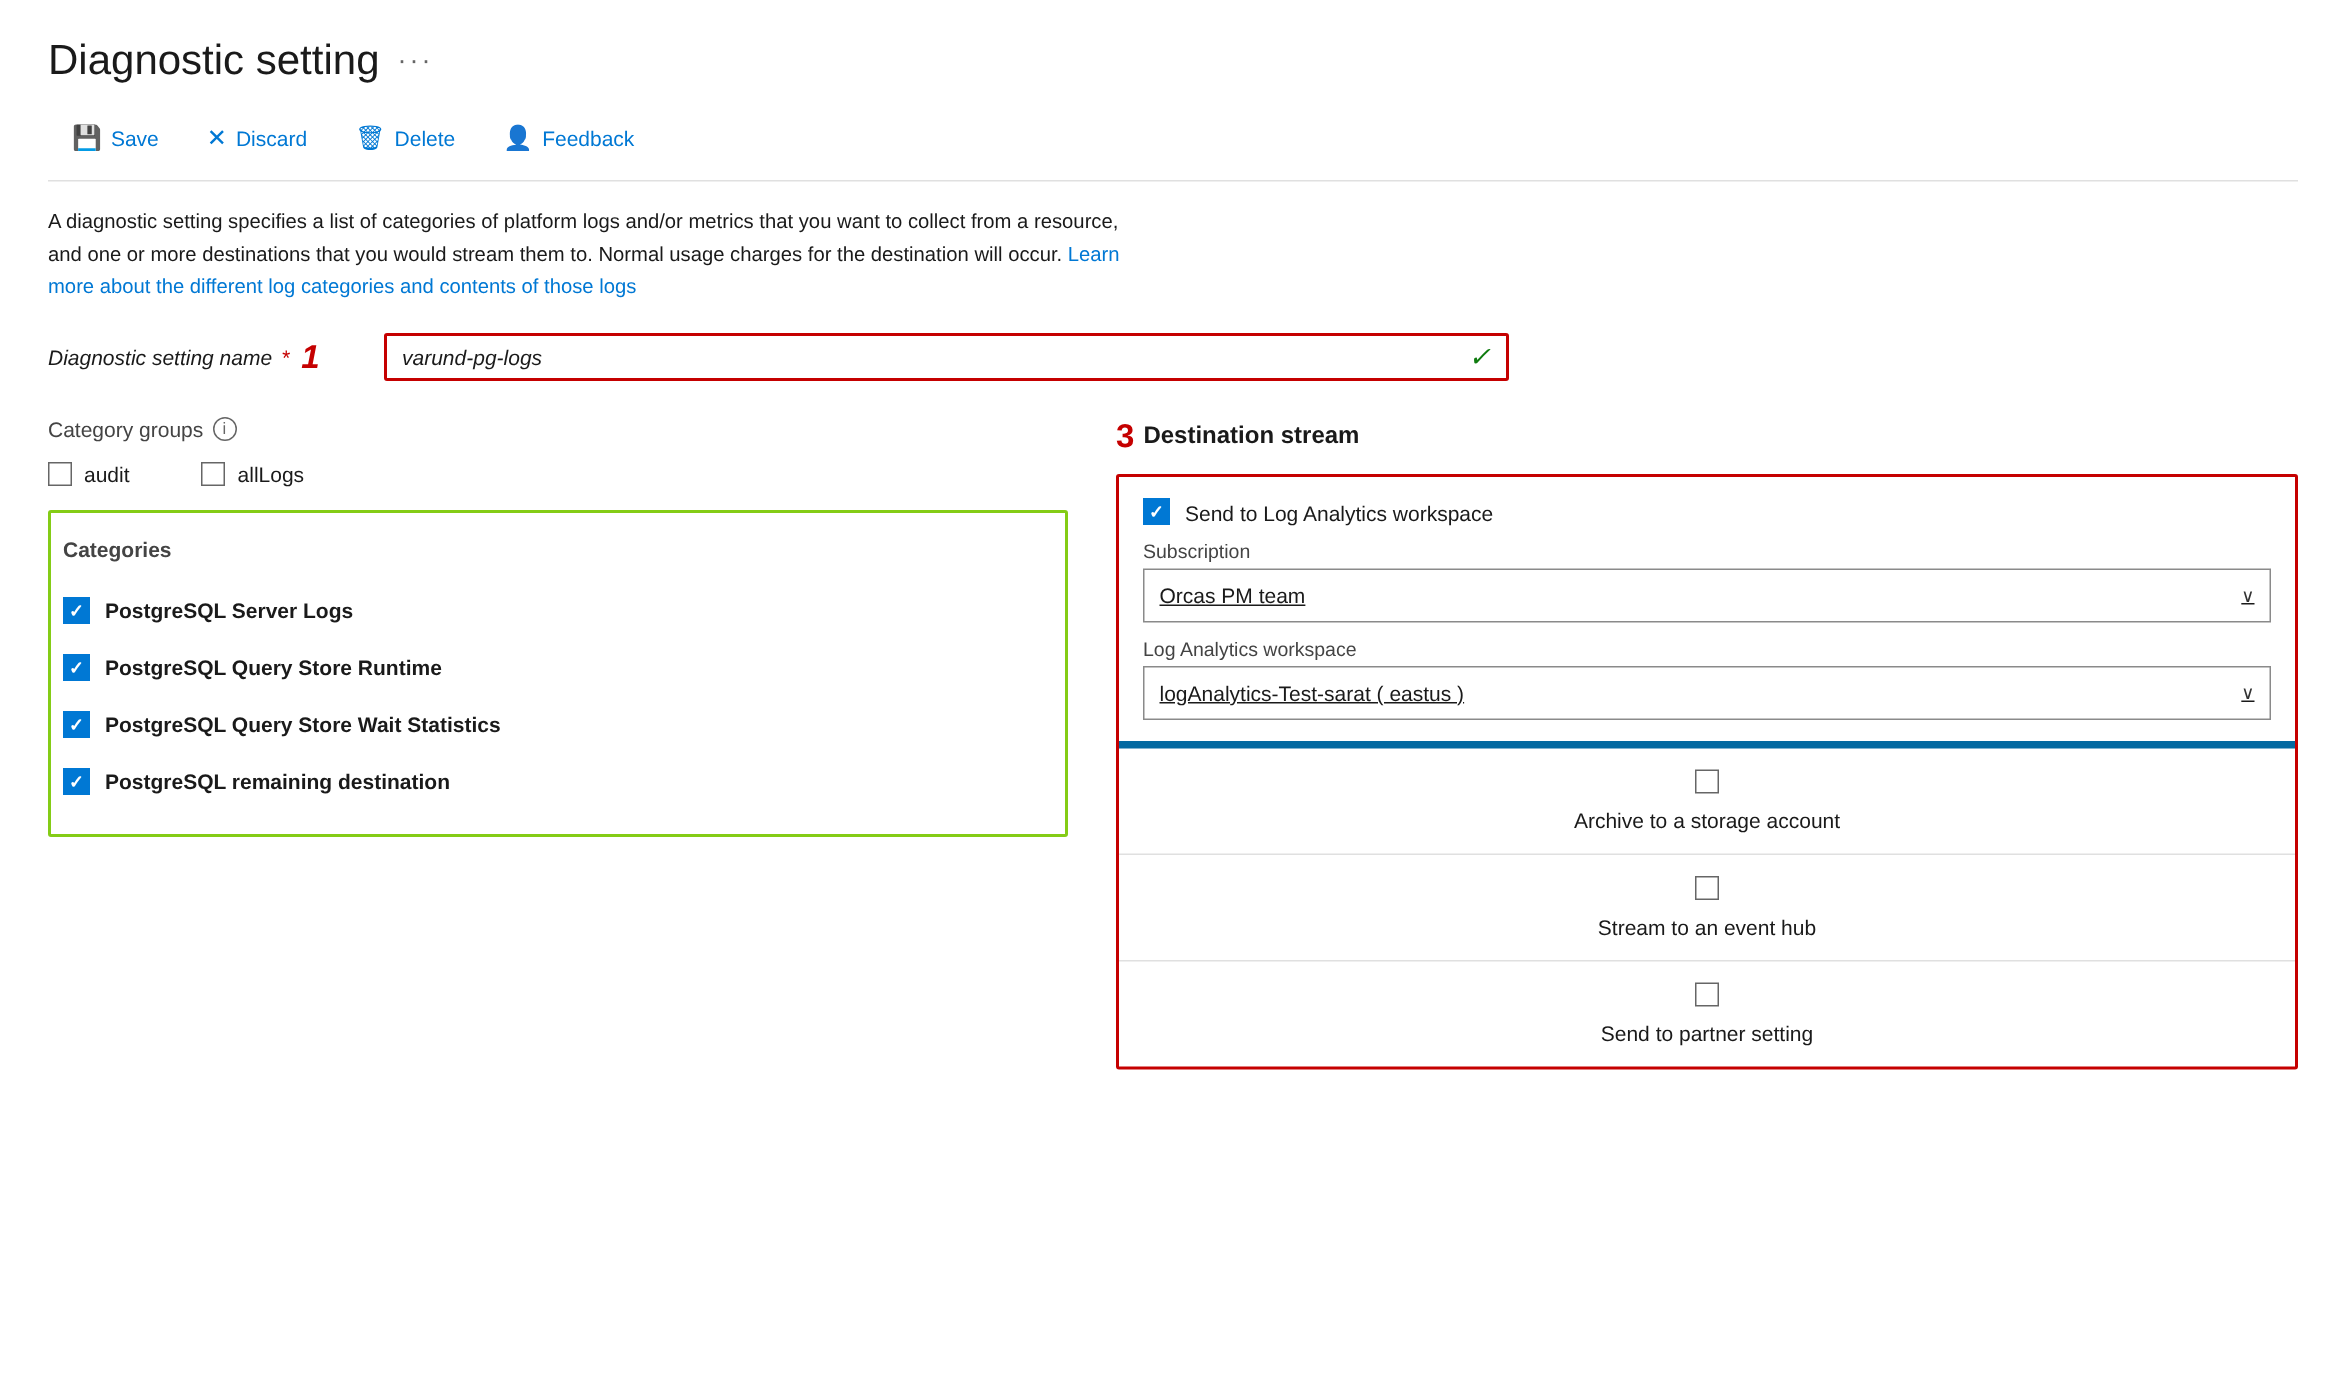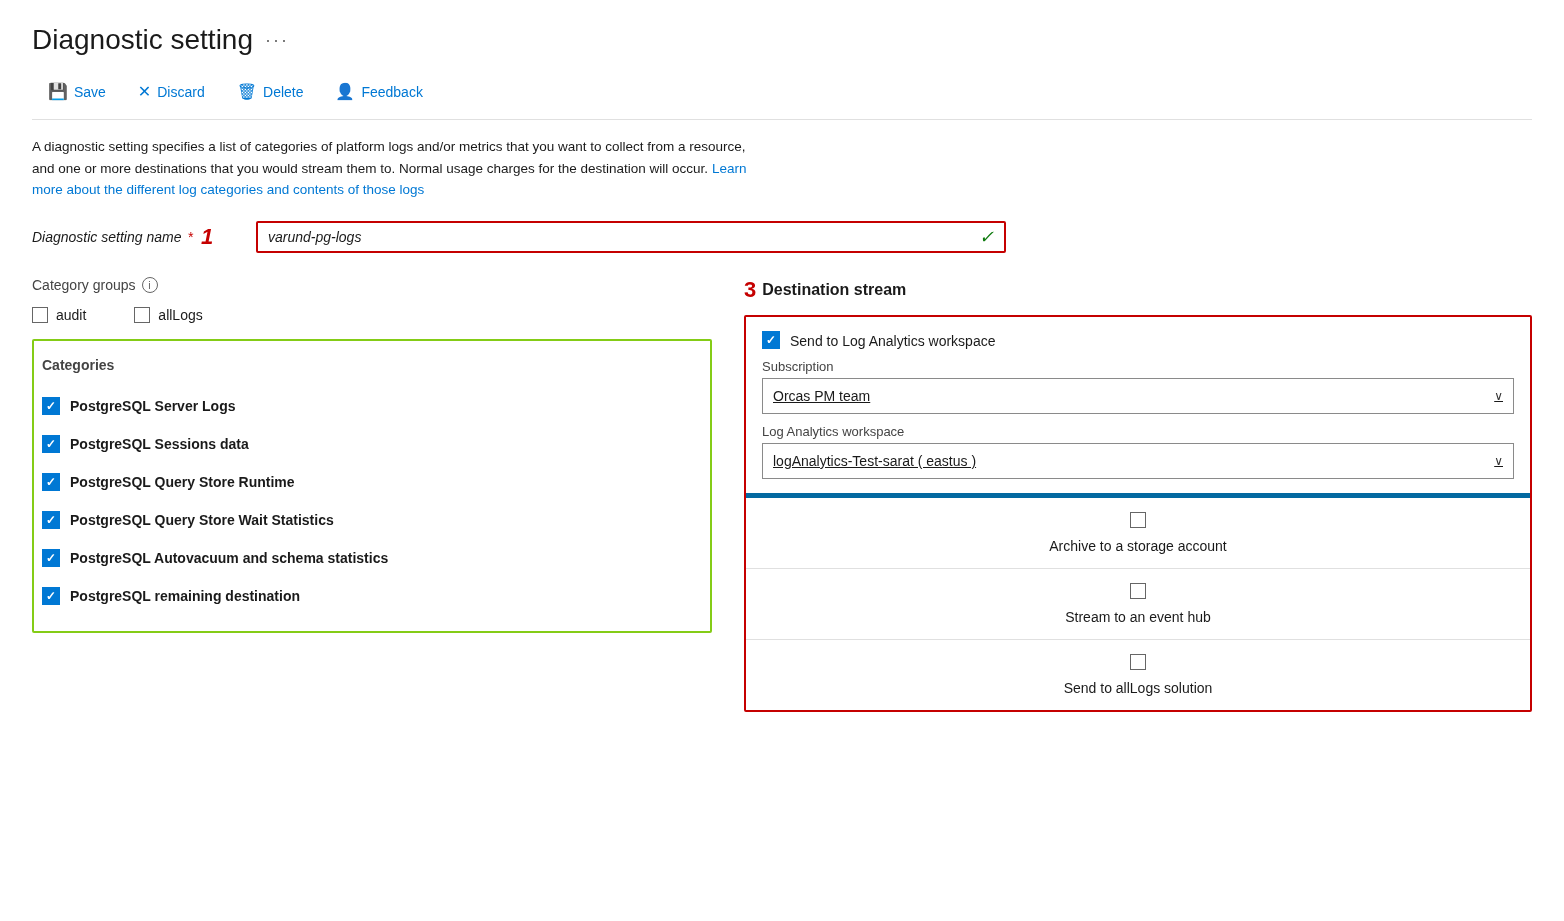--- a/index.html
+++ b/index.html
@@ -316,33 +316,25 @@
       <div class="categories-title">
         <span>Categories</span>
       </div>
 
       <div class="category-item">
         <span class="checkbox-checked"></span>
         <span>PostgreSQL Server Logs</span>
       </div>
       <div class="category-item">
         <span class="checkbox-checked"></span>
-        <span>PostgreSQL Sessions data</span>
-      </div>
-      <div class="category-item">
-        <span class="checkbox-checked"></span>
         <span>PostgreSQL Query Store Runtime</span>
       </div>
       <div class="category-item">
         <span class="checkbox-checked"></span>
         <span>PostgreSQL Query Store Wait Statistics</span>
-      </div>
-      <div class="category-item">
-        <span class="checkbox-checked"></span>
-        <span>PostgreSQL Autovacuum and schema statistics</span>
       </div>
       <div class="category-item">
         <span class="checkbox-checked"></span>
         <span>PostgreSQL remaining destination</span>
       </div>
     </div>
   </div>
 
   <div class="right-panel">
     <div class="dest-section-title">
@@ -380,19 +372,19 @@
         <span class="dest-item-label">Archive to a storage account</span>
       </div>
 
       <div class="dest-item">
         <span class="checkbox-empty"></span>
         <span class="dest-item-label">Stream to an event hub</span>
       </div>
 
       <div class="dest-item">
         <span class="checkbox-empty"></span>
-        <span class="dest-item-label">Send to allLogs solution</span>
+        <span class="dest-item-label">Send to partner setting</span>
       </div>
 
     </div>
   </div>
 
 </div>
 
 </body></html>

